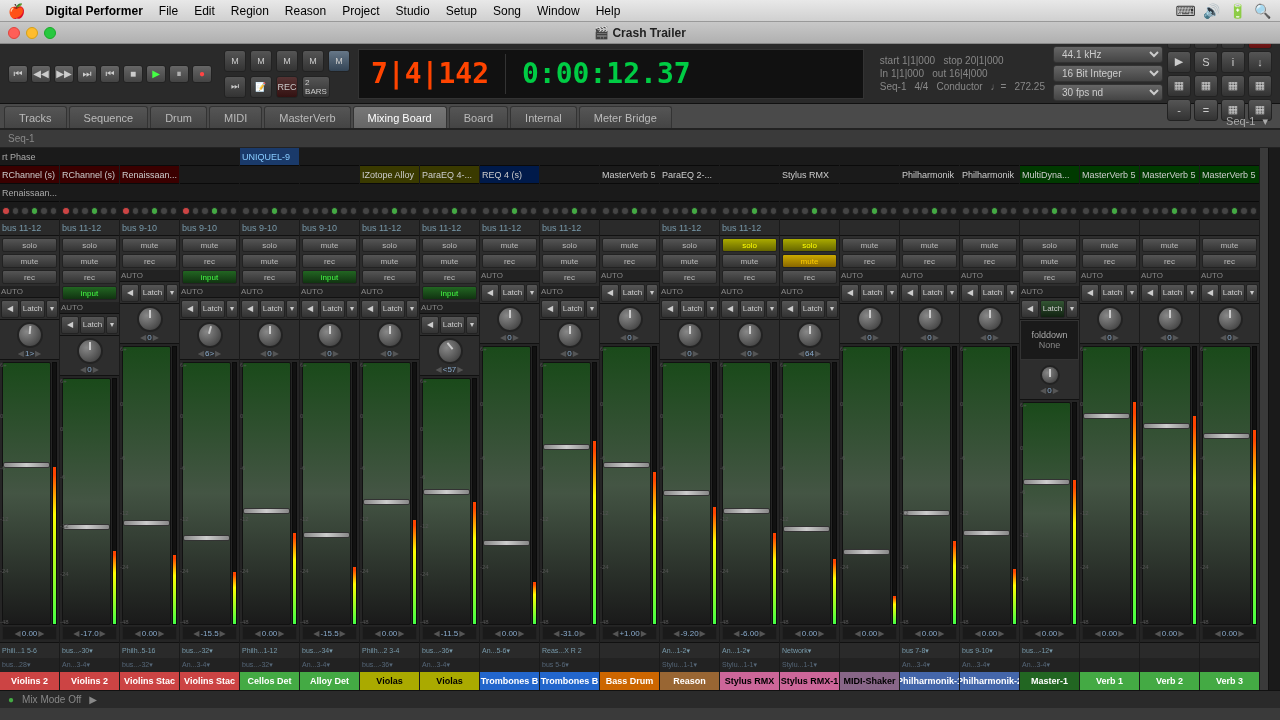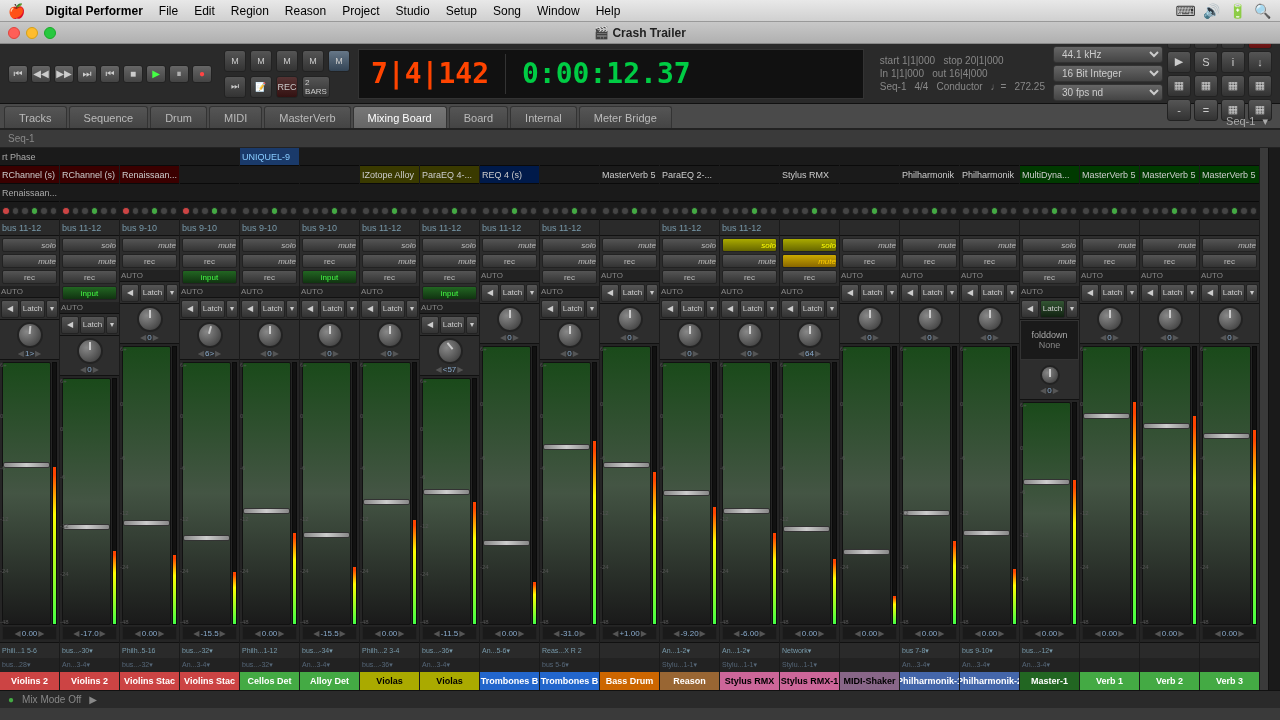--- a/index.html
+++ b/index.html
@@ -211,24 +211,23 @@
     }
     .btn-row { display: flex; gap: 2px; }
     .sm-btn {
       flex: 1;
       height: 14px;
       background: linear-gradient(to bottom, #555, #333);
       border: 1px solid #222;
       border-radius: 2px;
       font-size: 8px;
       color: #bbb;
-      text-align: right;
+      text-align: center;
       line-height: 14px;
       cursor: pointer;
-      font-style: italic;
     }
     .sm-btn.solo-active { background: linear-gradient(to bottom, #aaaa00, #666600); color: #ffff00; }
     .sm-btn.mute-active { background: linear-gradient(to bottom, #ccaa00, #886600); color: #ffcc00; }
     .sm-btn-wide {
       width: 100%;
       height: 14px;
       background: linear-gradient(to bottom, #555, #333);
       border: 1px solid #222;
       border-radius: 2px;
       font-size: 8px;

